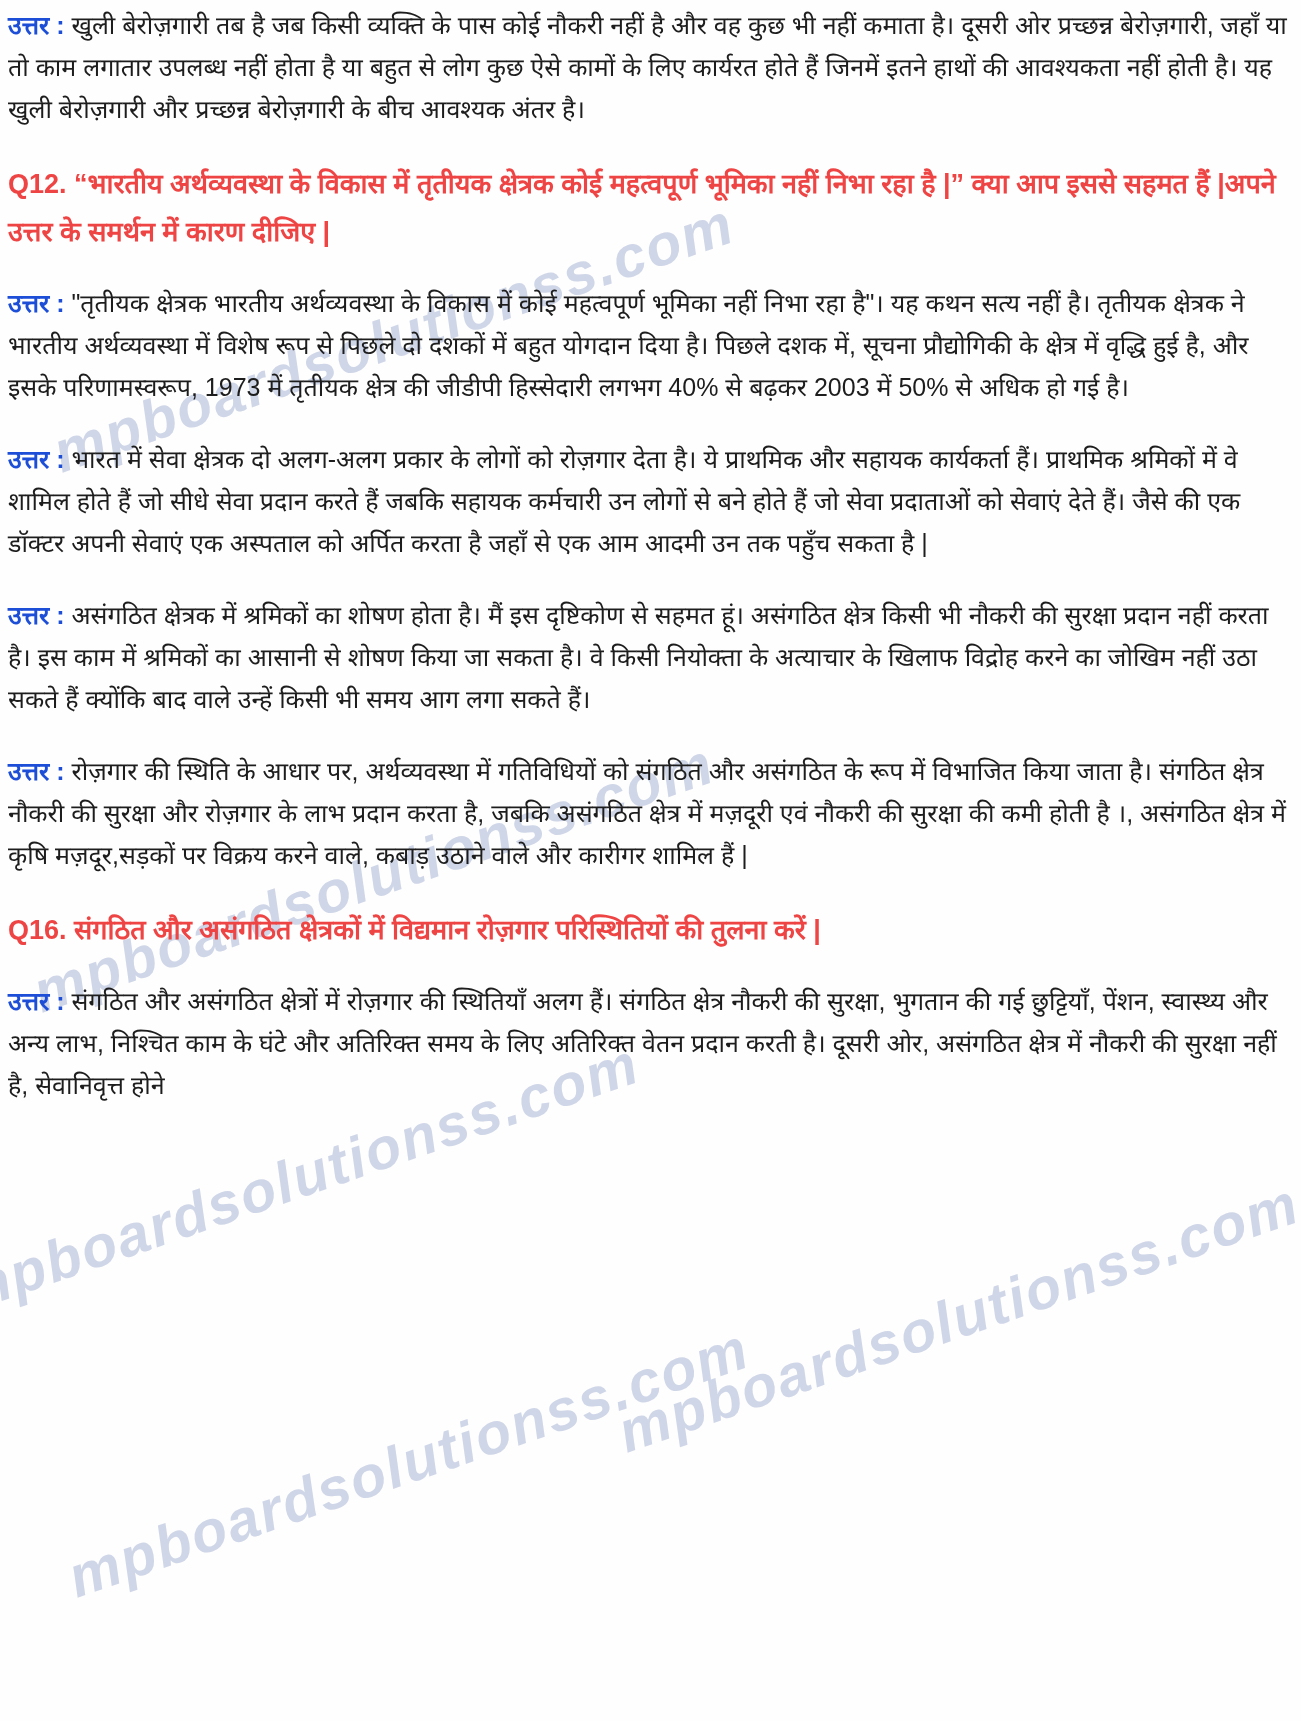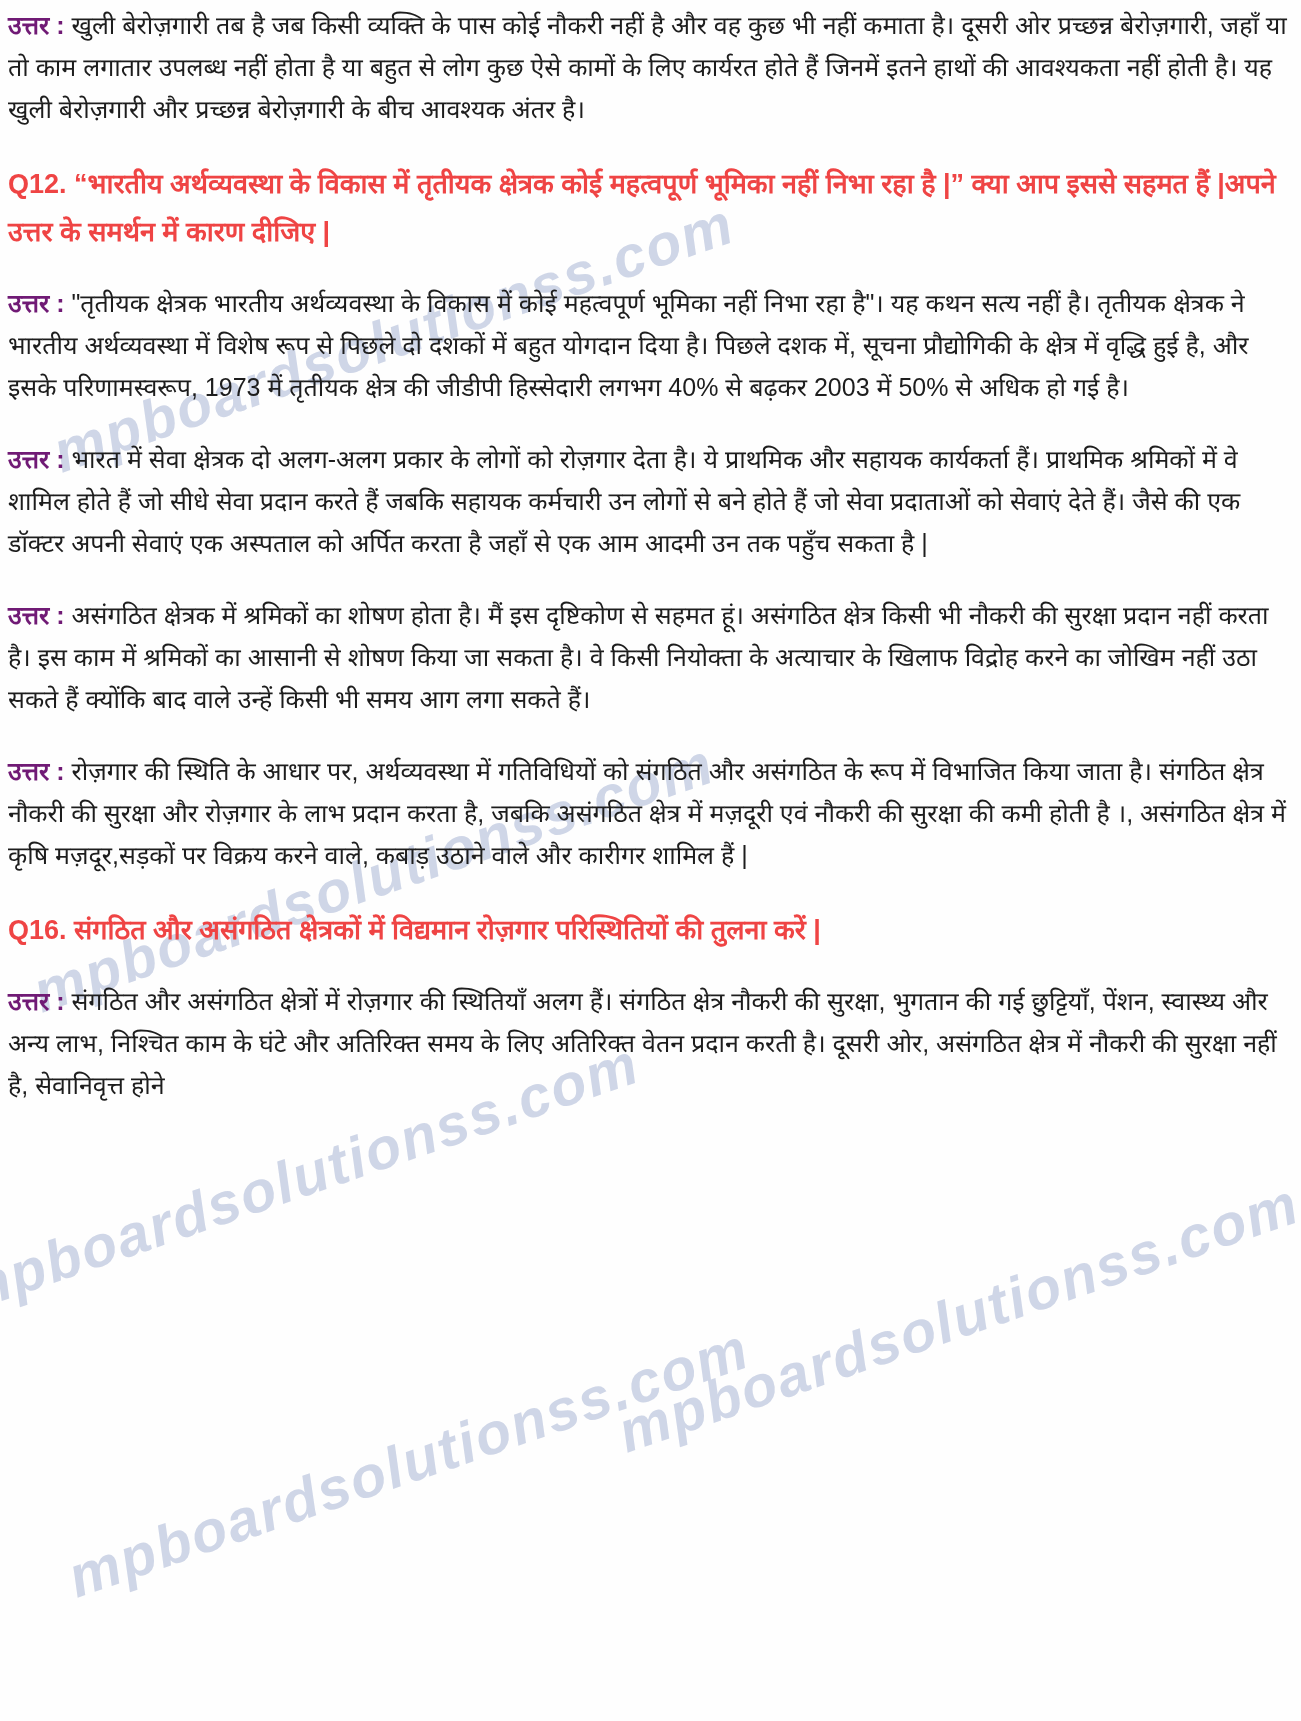--- a/index.html
+++ b/index.html
@@ -46,21 +46,21 @@
   .answer {
     position: relative;
     z-index: 2;
     font-size: 25px;
     line-height: 42px;
     color: #1d1d1d;
     margin: 0 0 30px 0;
   }
   .answer .ans-label {
     font-weight: 700;
-    color: #701a75;
+    color: #1d4ed8;
   }
   .question {
     position: relative;
     z-index: 2;
     font-size: 27px;
     line-height: 48px;
     font-weight: 700;
     color: #ef4444;
     margin: 0 0 26px 0;
   }

